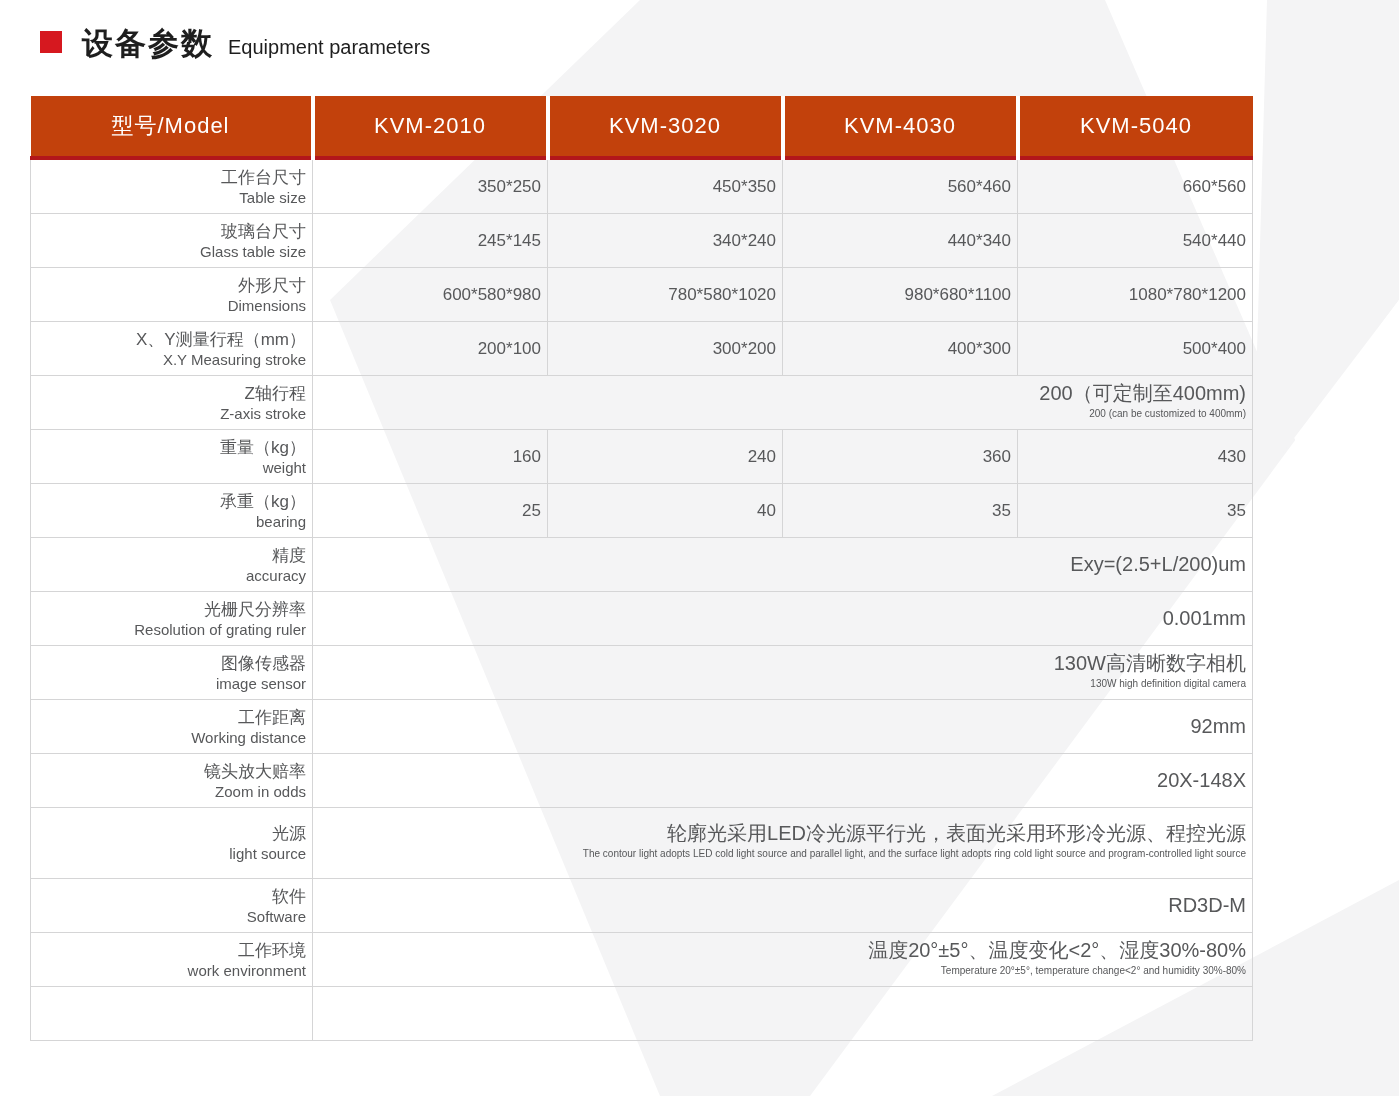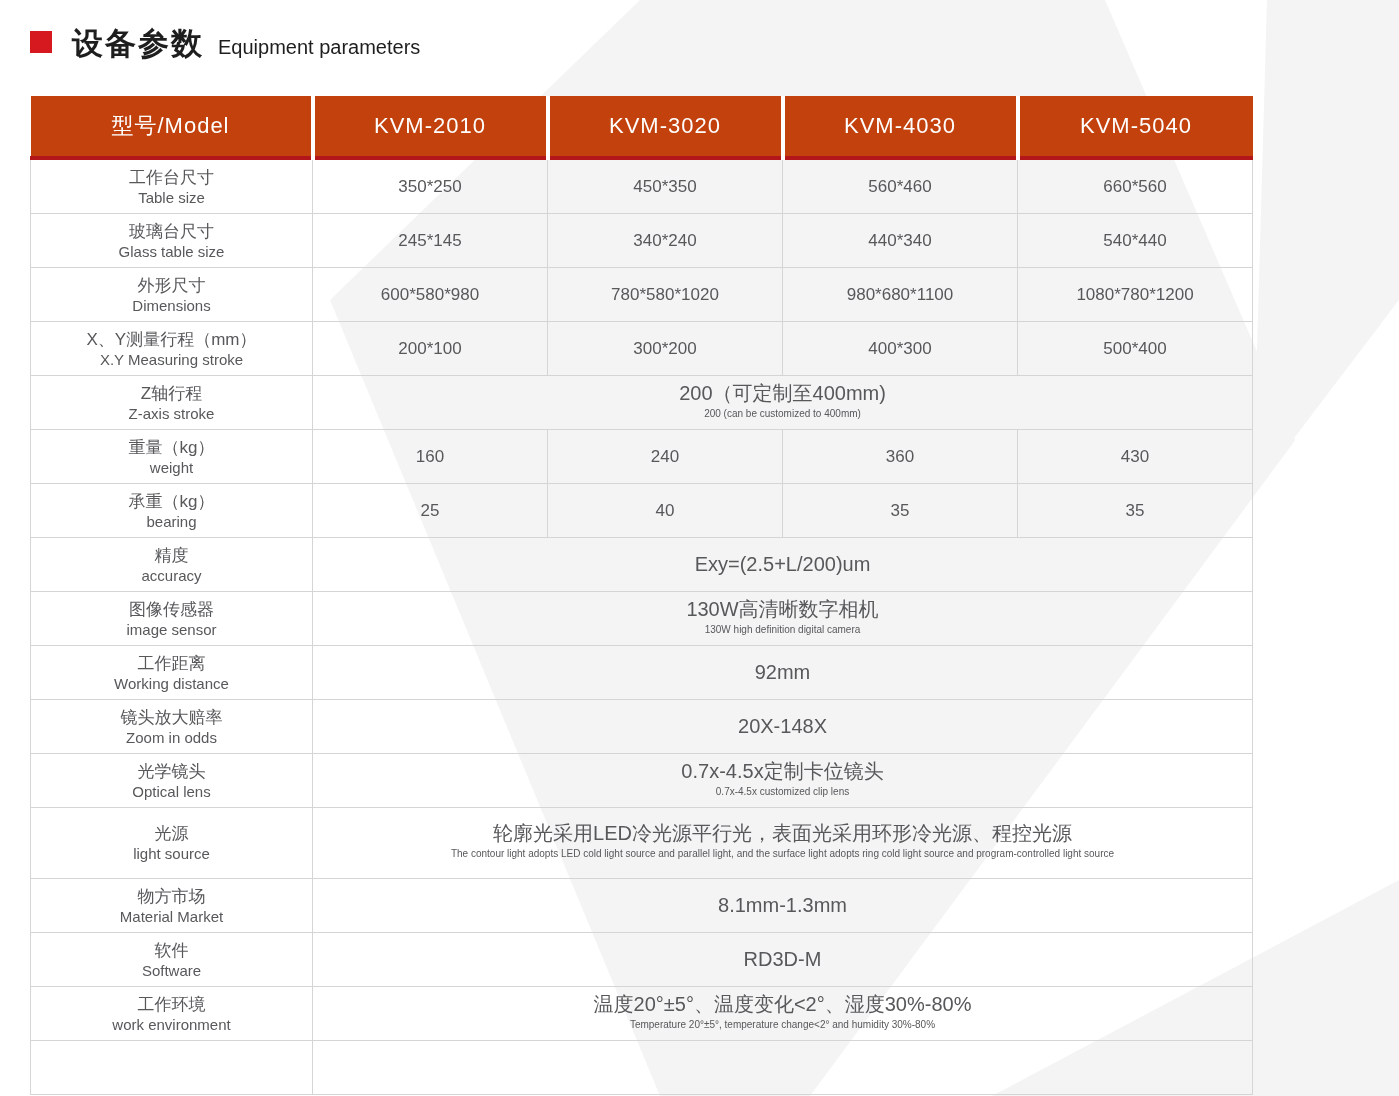--- a/index.html
+++ b/index.html
@@ -9,42 +9,42 @@
     font-family:"Liberation Sans","DejaVu Sans",sans-serif;
     color:#57585a;
   }
   
   .wm{position:absolute;inset:0;pointer-events:none;}
   #wm-a{background:#f4f4f5;clip-path:polygon(640px 0,1105px 0,1399px 680px,1399px 1096px,660px 1096px,330px 300px);z-index:0;}
   #wm-b{background:#f4f4f5;clip-path:polygon(1267px 0,1399px 0,1399px 300px,1253px 492px);z-index:0;}
   #wm-c{background:#ffffff;clip-path:polygon(1399px 300px,1399px 880px,992px 1096px,810px 1096px);z-index:1;}
 
   
-  .title-bar{position:absolute;left:30px;top:28px;display:flex;align-items:flex-end;z-index:2;}
+  .title-bar{position:absolute;left:40px;top:28px;display:flex;align-items:flex-end;z-index:2;}
   .title-square{width:22px;height:22px;background:#d6181f;margin-bottom:6px;}
   .title-zh{font-size:31px;font-weight:bold;color:#1e1e1e;margin-left:20px;letter-spacing:2px;line-height:1;}
   .title-en{font-size:20px;font-weight:normal;color:#1e1e1e;margin-left:14px;line-height:1;margin-bottom:2px;}
 
   
   table.params{
     position:absolute;left:30px;top:96px;width:1223px;z-index:2;
     border-collapse:collapse;table-layout:fixed;background:transparent;
   }
   col.c-label{width:282px;}
   col.c-data{width:235px;}
   thead th{
     background:#c2410c;color:#ffffff;font-weight:normal;
     font-size:22px;height:58px;text-align:center;vertical-align:middle;
     border:0;letter-spacing:1px;
   }
   thead th + th{border-left:4px solid #ffffff;}
   thead tr{border-bottom:4px solid #b2161b;}
   tbody td{
     border:1px solid #d5d5d6;background:transparent;
-    text-align:center;vertical-align:middle;height:49px;padding:2px 6px;margin-left:29px;
+    text-align:right;vertical-align:middle;height:49px;padding:2px 6px;margin-left:29px;
   }
   tbody tr.tall td{height:66px;}
   .zh{font-size:17px;line-height:21px;color:#57585a;}
   .en{font-size:15px;line-height:19px;color:#57585a;}
   .value{font-size:17px;color:#57585a;}
   .span-line-main{font-size:20px;line-height:21px;color:#57585a;}
   .span-line-sub{font-size:10px;line-height:19px;color:#57585a;}
 </style>
 </head>
 <body>
@@ -151,20 +151,29 @@
         <td>
           <div class="zh">精度</div>
           <div class="en">accuracy</div>
         </td>
         <td colspan="4">
           <div class="span-line-main">Exy=(2.5+L/200)um</div>
         </td>
       </tr>
       <tr>
         <td>
+          <div class="zh">光栅尺分辨率</div>
+          <div class="en">Resolution of grating ruler</div>
+        </td>
+        <td colspan="4">
+          <div class="span-line-main">0.001mm</div>
+        </td>
+      </tr>
+      <tr>
+        <td>
           <div class="zh">图像传感器</div>
           <div class="en">image sensor</div>
         </td>
         <td colspan="4">
           <div class="span-line-main">130W高清晰数字相机</div>
           <div class="span-line-sub">130W high definition digital camera</div>
         </td>
       </tr>
       <tr>
         <td>
@@ -177,51 +186,32 @@
       </tr>
       <tr>
         <td>
           <div class="zh">镜头放大赔率</div>
           <div class="en">Zoom in odds</div>
         </td>
         <td colspan="4">
           <div class="span-line-main">20X-148X</div>
         </td>
       </tr>
-      <tr>
-        <td>
-          <div class="zh">光学镜头</div>
-          <div class="en">Optical lens</div>
-        </td>
-        <td colspan="4">
-          <div class="span-line-main">0.7x-4.5x定制卡位镜头</div>
-          <div class="span-line-sub">0.7x-4.5x customized clip lens</div>
-        </td>
-      </tr>
       <tr class="tall">
         <td>
           <div class="zh">光源</div>
           <div class="en">light source</div>
         </td>
         <td colspan="4">
           <div class="span-line-main">轮廓光采用LED冷光源平行光，表面光采用环形冷光源、程控光源</div>
           <div class="span-line-sub">The contour light adopts LED cold light source and parallel light, and the surface light adopts ring cold light source and program-controlled light source</div>
         </td>
       </tr>
       <tr>
         <td>
-          <div class="zh">物方市场</div>
-          <div class="en">Material Market</div>
-        </td>
-        <td colspan="4">
-          <div class="span-line-main">8.1mm-1.3mm</div>
-        </td>
-      </tr>
-      <tr>
-        <td>
           <div class="zh">软件</div>
           <div class="en">Software</div>
         </td>
         <td colspan="4">
           <div class="span-line-main">RD3D-M</div>
         </td>
       </tr>
       <tr>
         <td>
           <div class="zh">工作环境</div>

